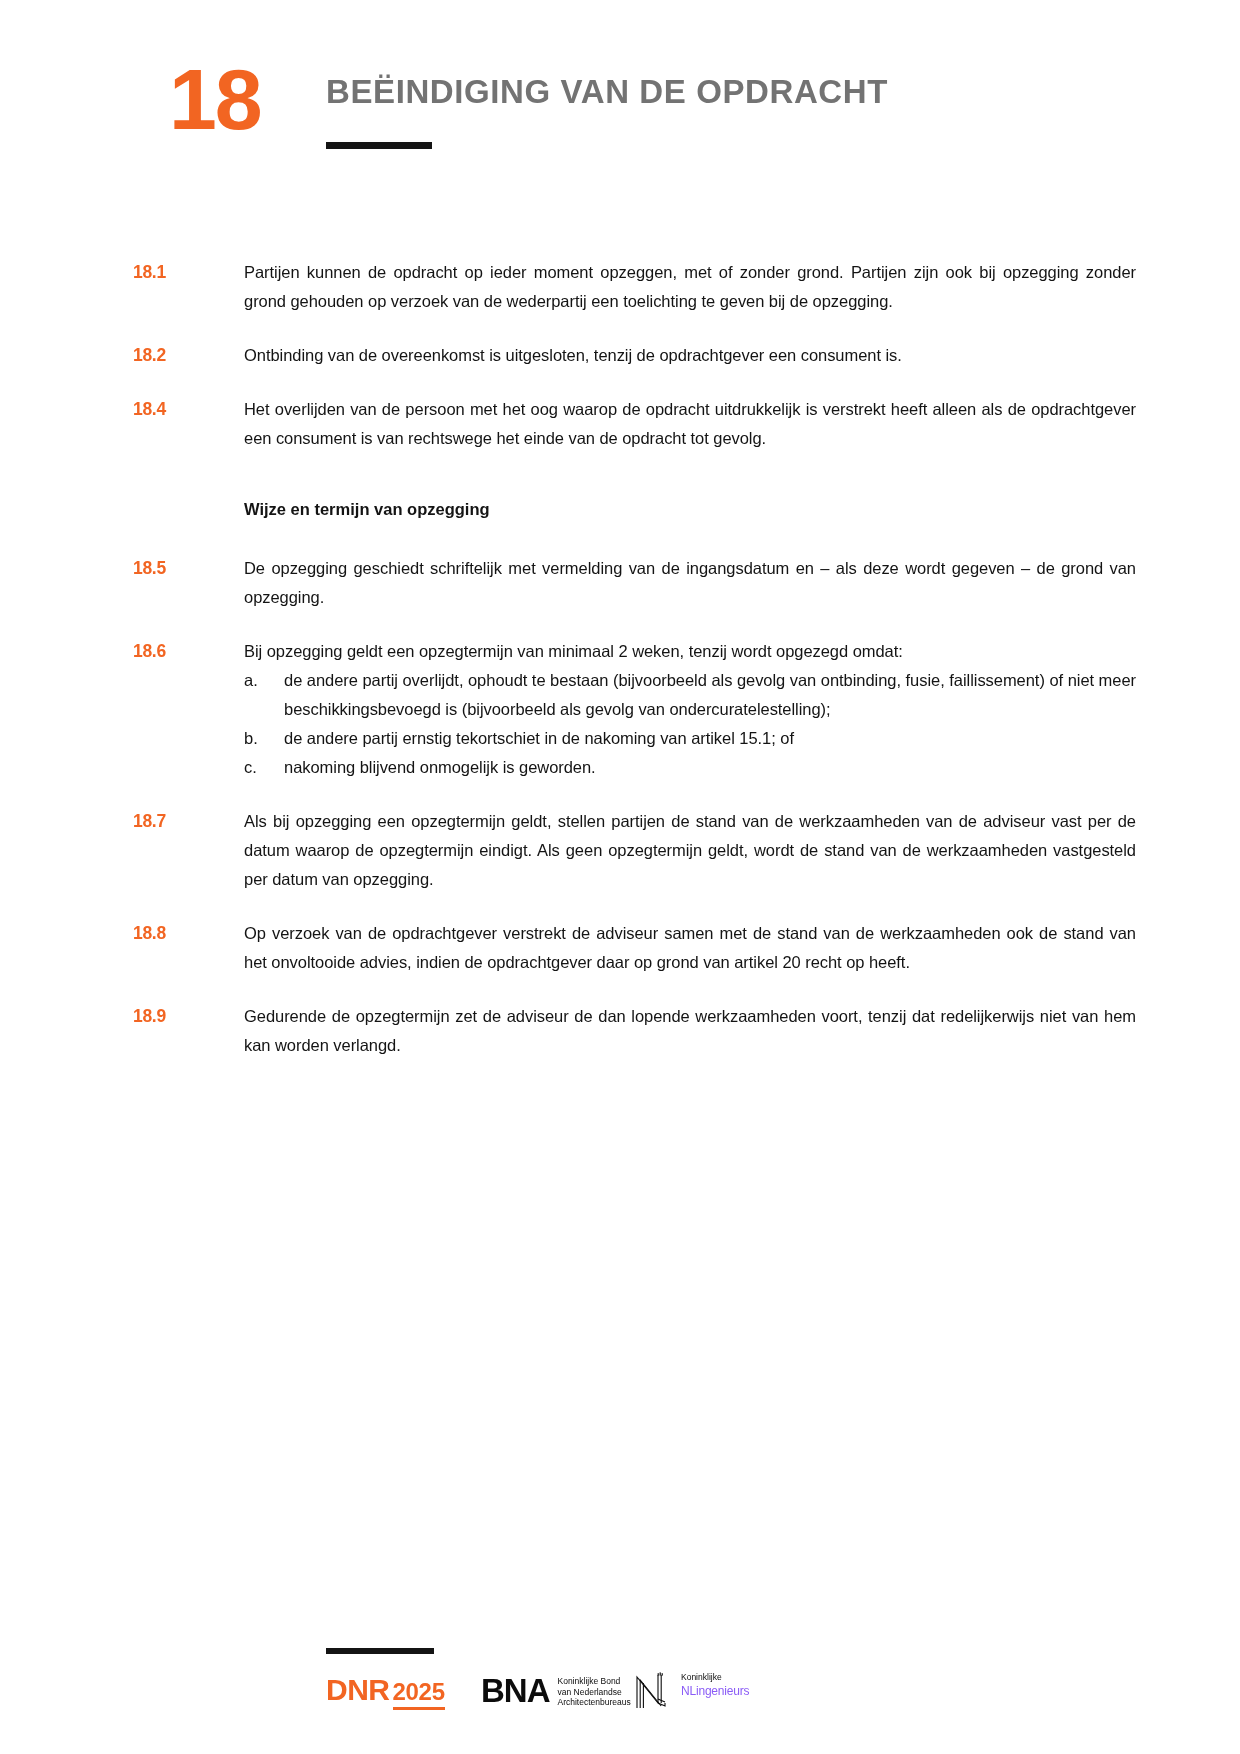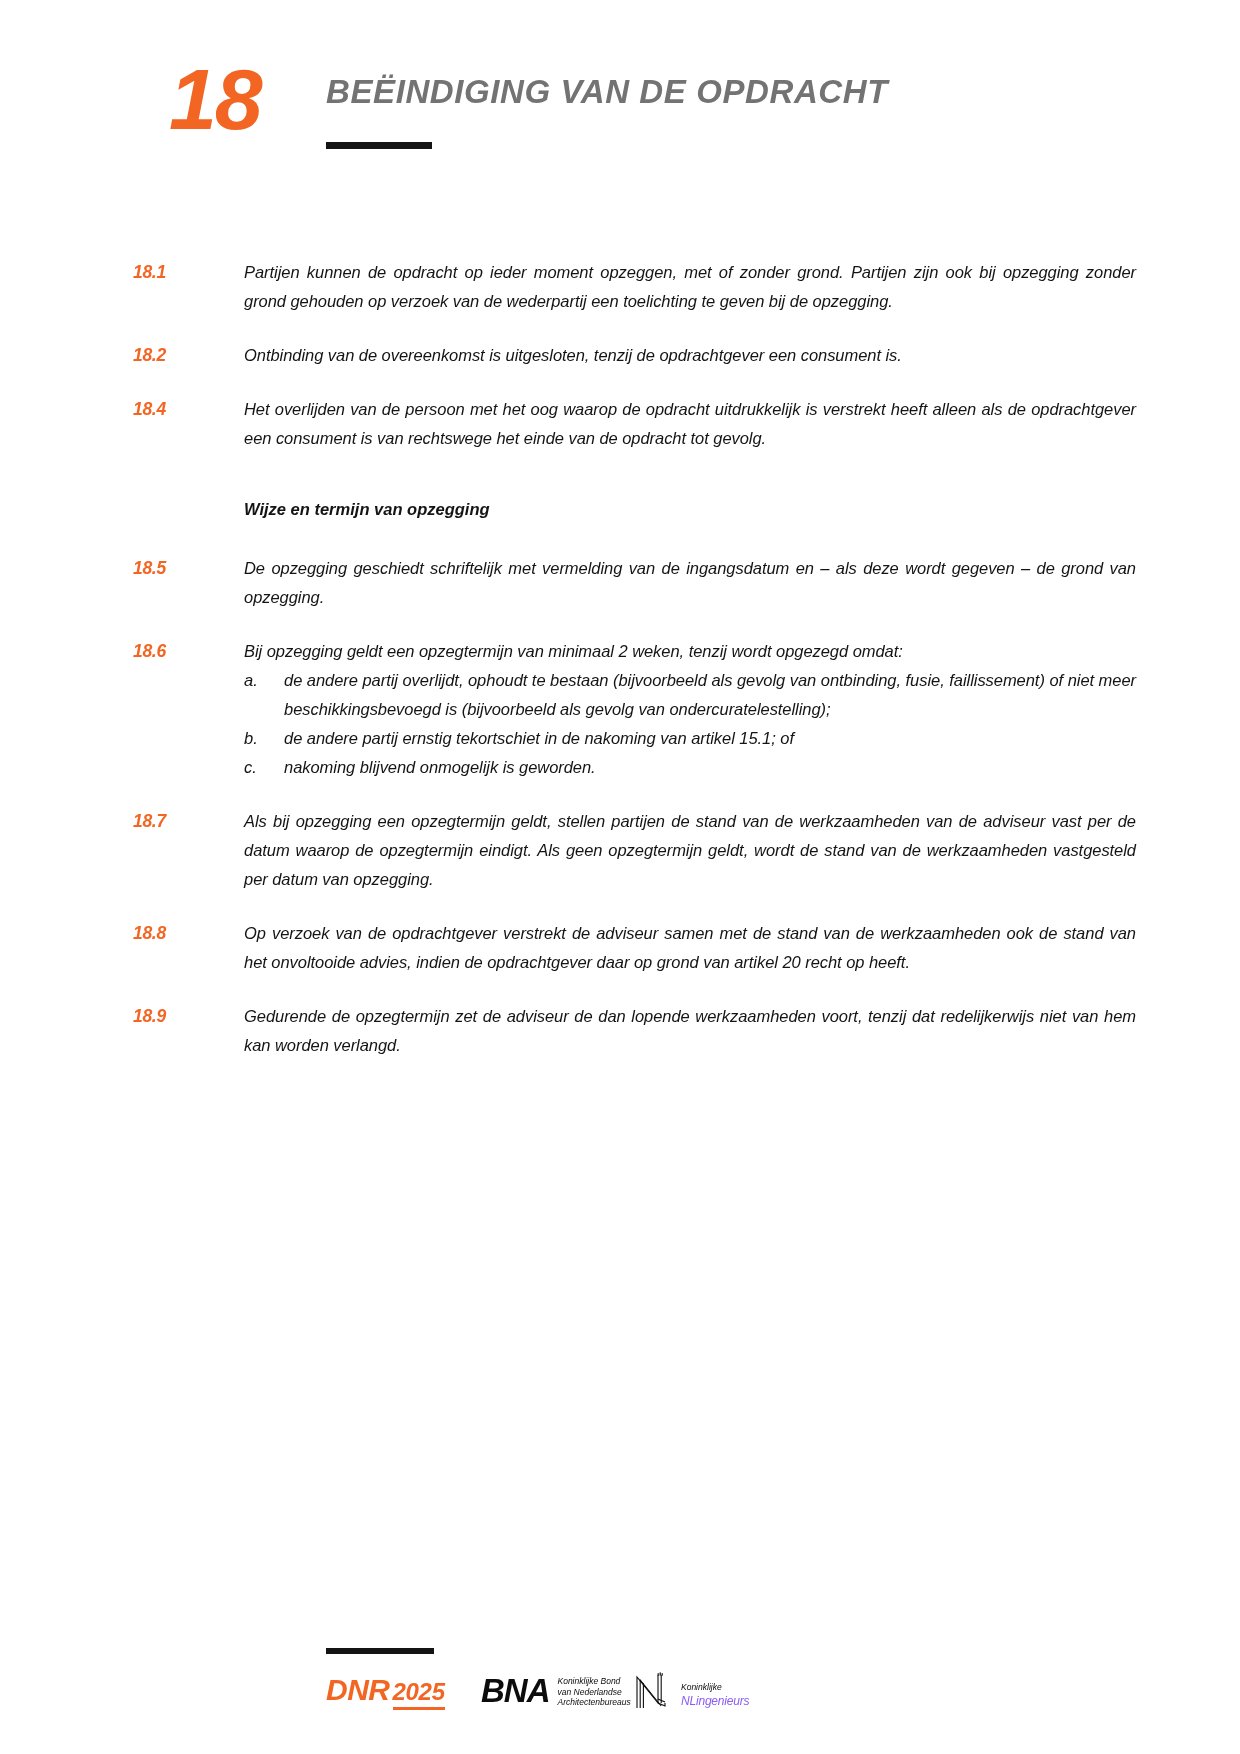--- a/index.html
+++ b/index.html
@@ -13,21 +13,20 @@
     color: #000000;
   }
   .page {
     position: relative;
     width: 1068px;
     height: 1754px;
     margin: 0 auto;
     background: #ffffff;
     overflow: hidden;
     box-sizing: border-box;
-    font-style: italic;
   }
 
   
   .header {
     position: absolute;
     left: 0;
     top: 62px;
     width: 1240px;
     height: 110px;
   }
@@ -206,21 +205,21 @@
     line-height: 10.5px;
     color: #0c0c0c;
     padding-top: 2px;
   }
 
   .logo-nl {
     position: absolute;
     left: 548px;
     top: 36px;
     display: flex;
-    align-items: flex-end;
+    align-items: flex-start;
   }
   .logo-nl .nl-mark {
     width: 40px;
     height: 38px;
   }
   .logo-nl .nl-text {
     margin-left: 7px;
   }
   .logo-nl .nl-small {
     font-size: 8.5px;

